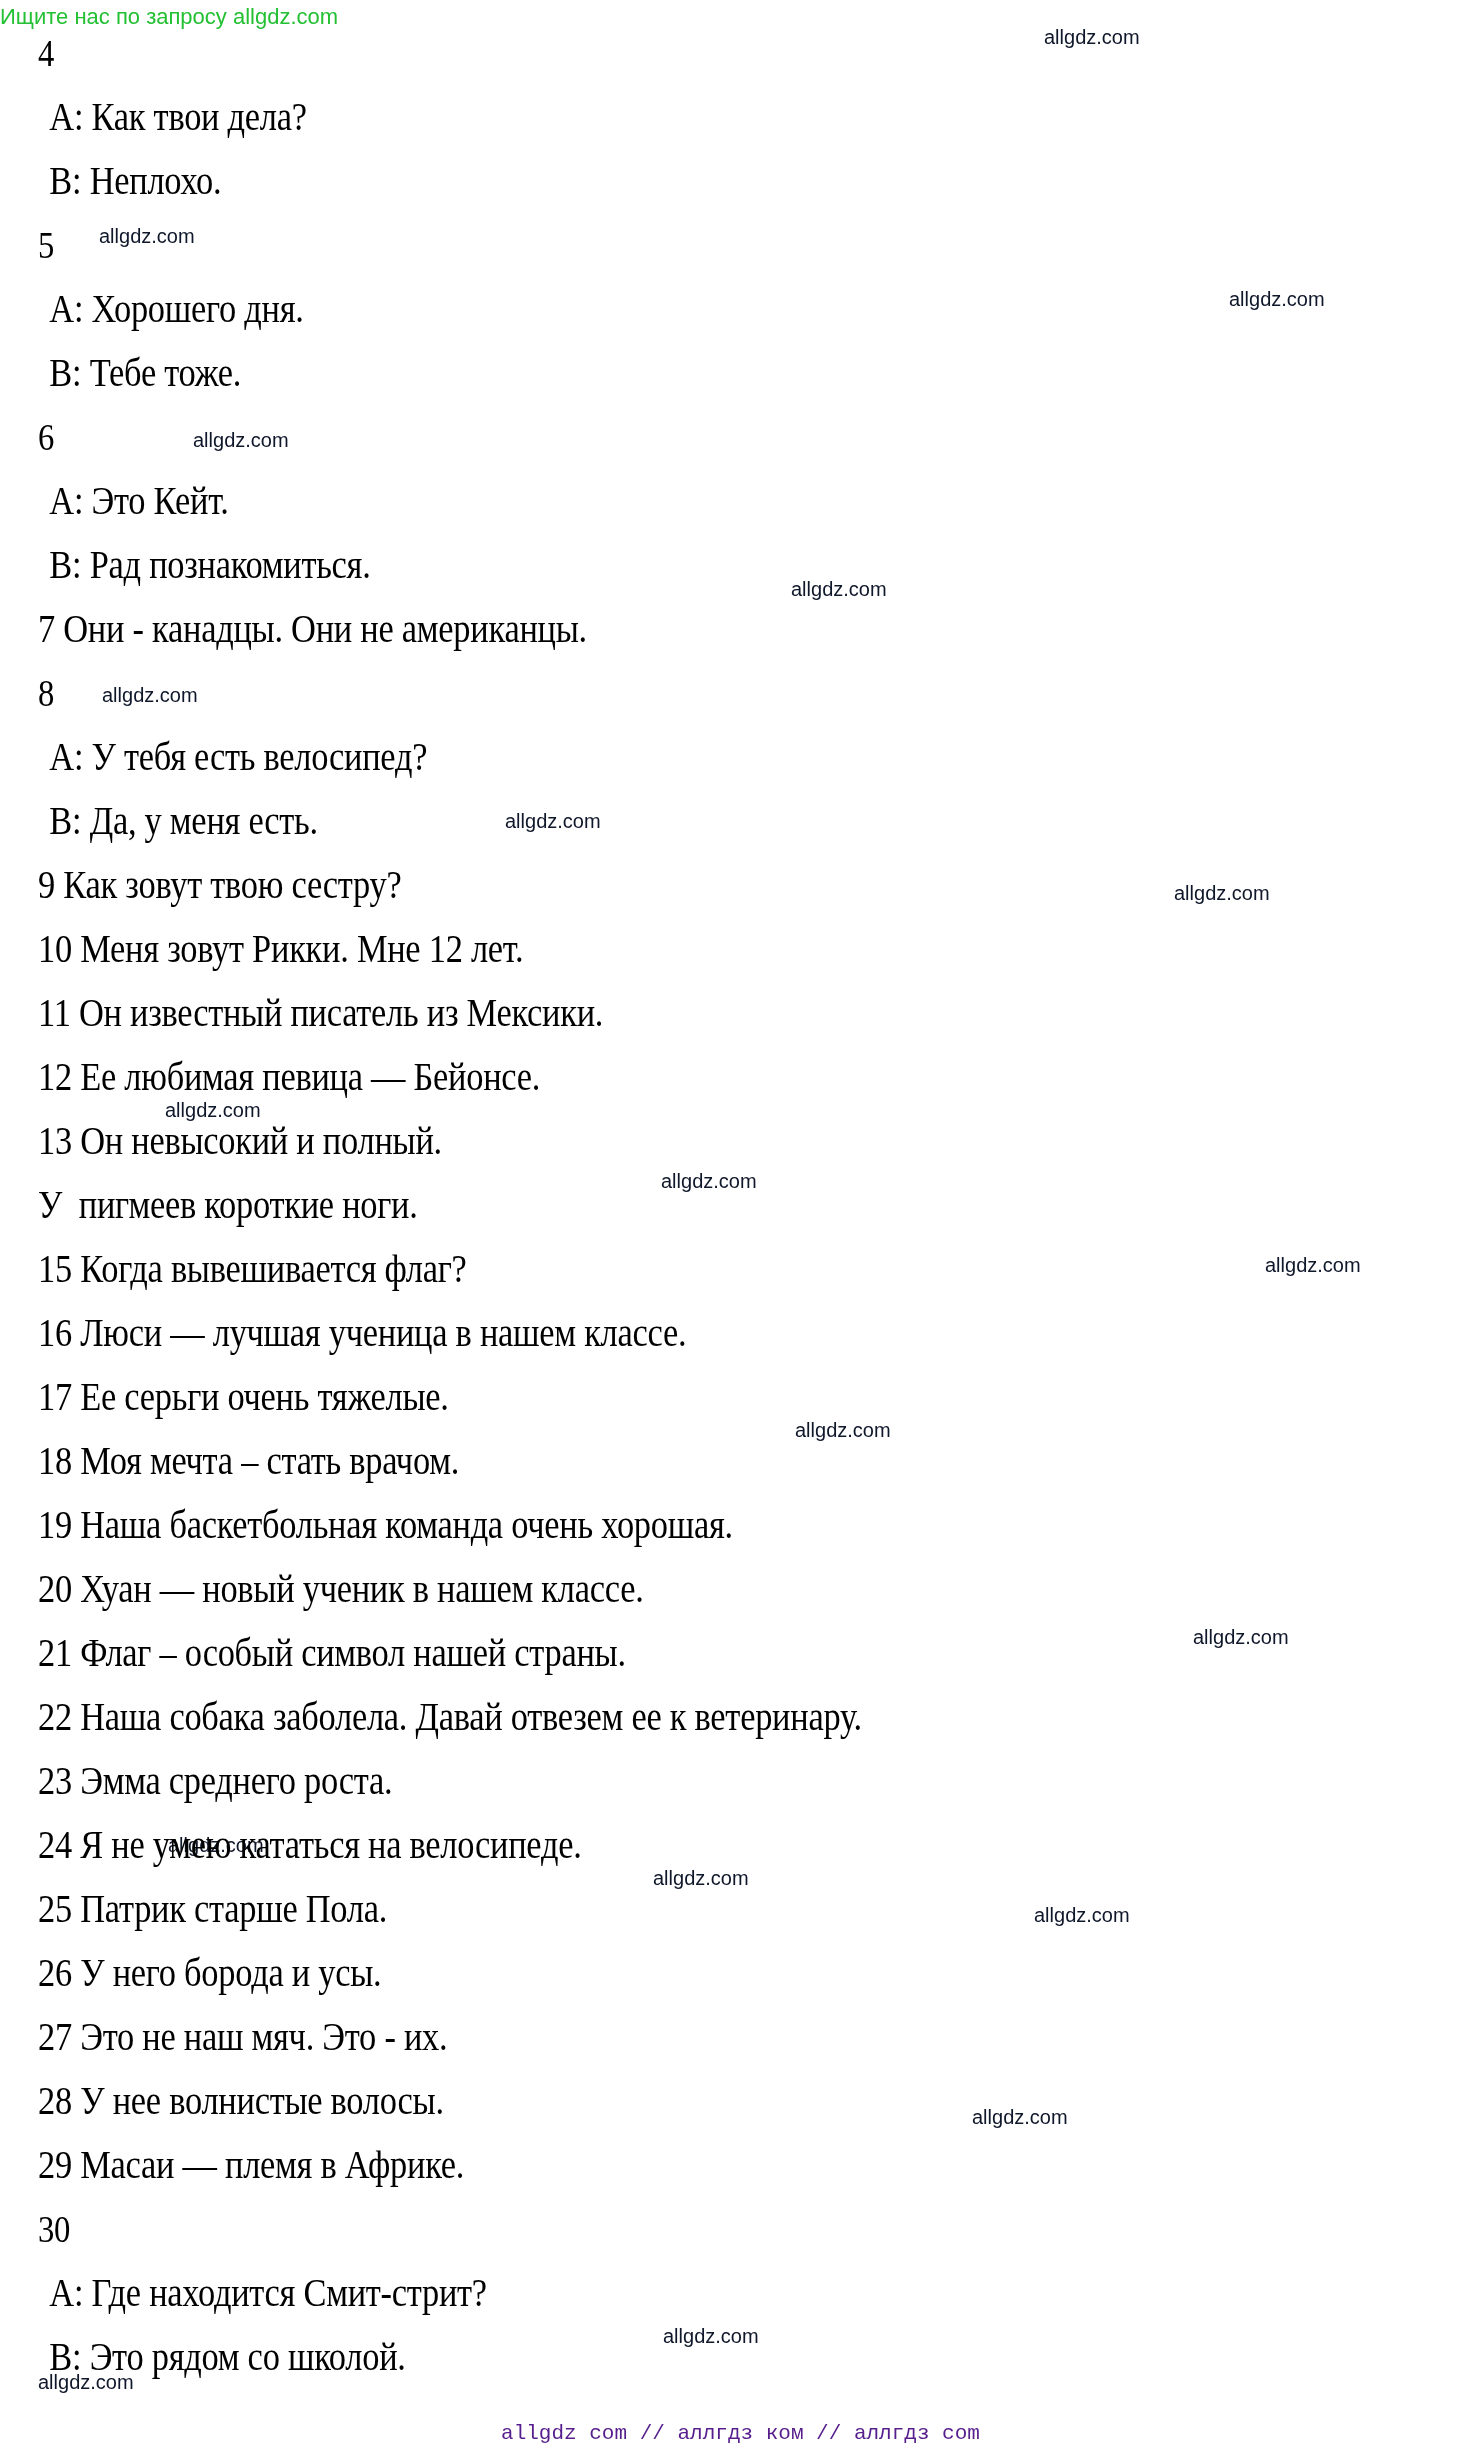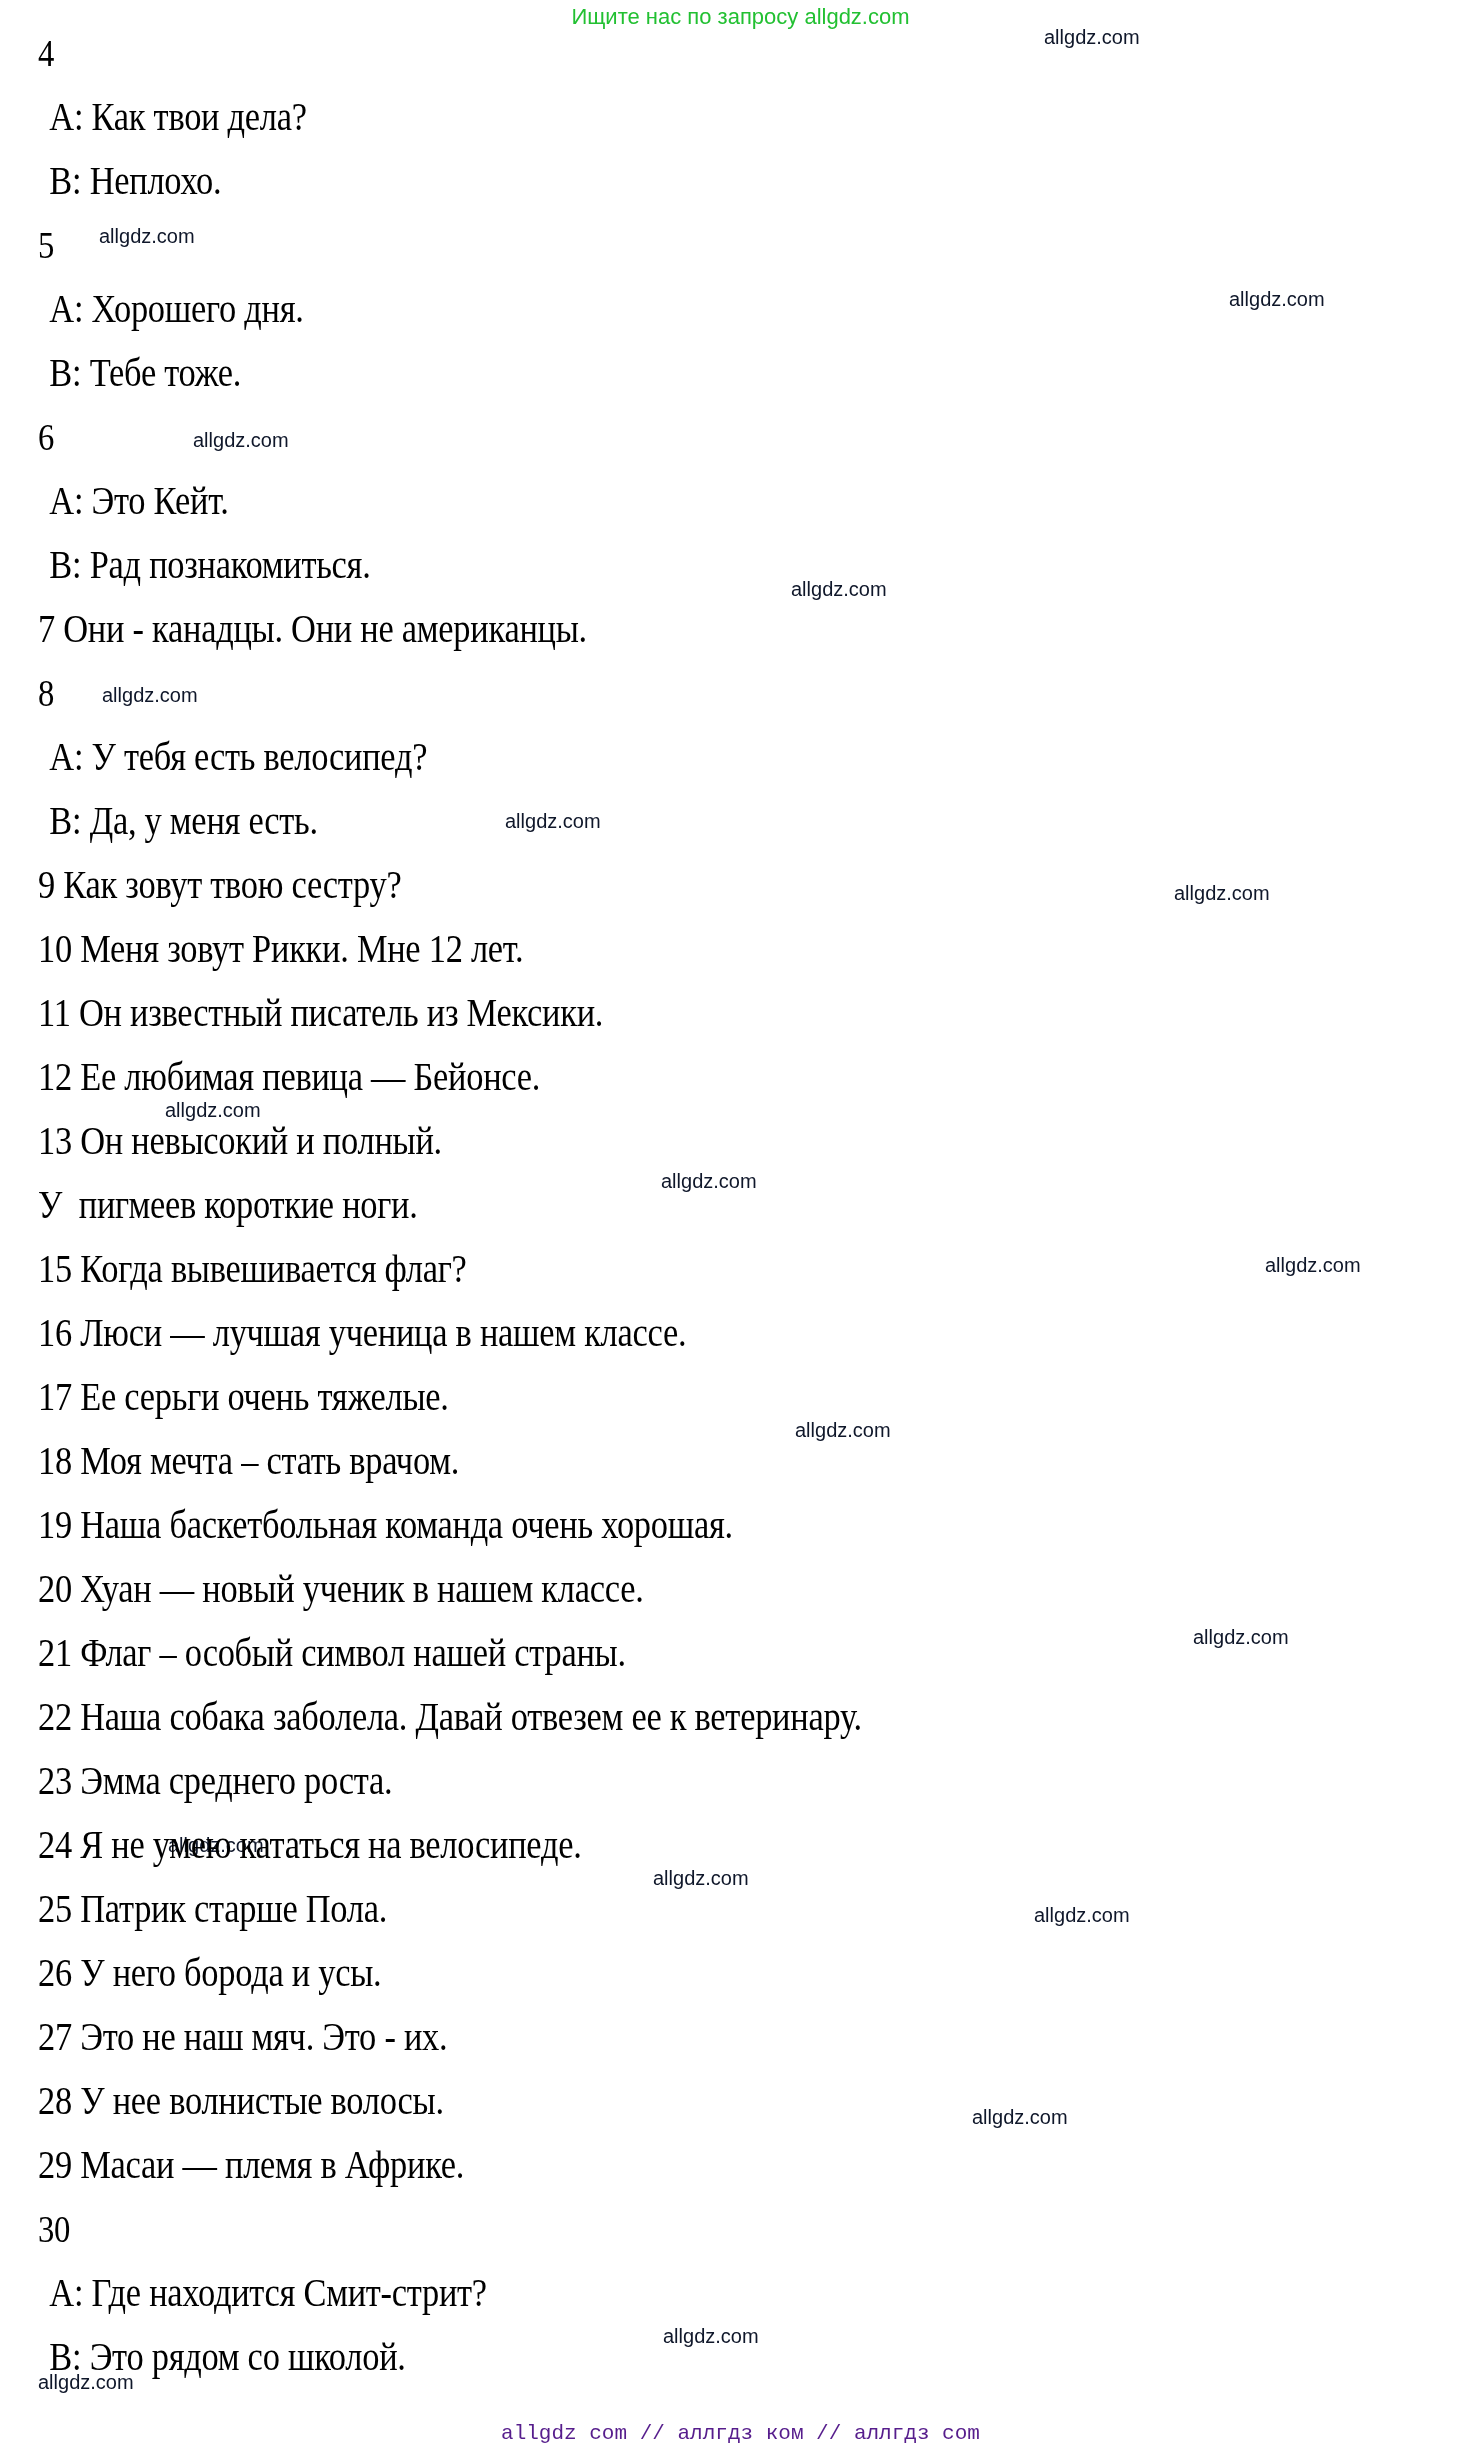--- a/index.html
+++ b/index.html
@@ -18,21 +18,21 @@
     background: #ffffff;
     overflow: hidden;
   }
 
   
   .promo-header {
     position: absolute;
     left: 0;
     top: 3.8px;
     width: 1481px;
-    text-align: center;
+    text-align: left;
     color: #22c032;
     font-family: "Liberation Sans", "DejaVu Sans", sans-serif;
     font-size: 22px;
     font-weight: 500;
     letter-spacing: 0px;
     white-space: nowrap;
   }
 
   
   .answers {

